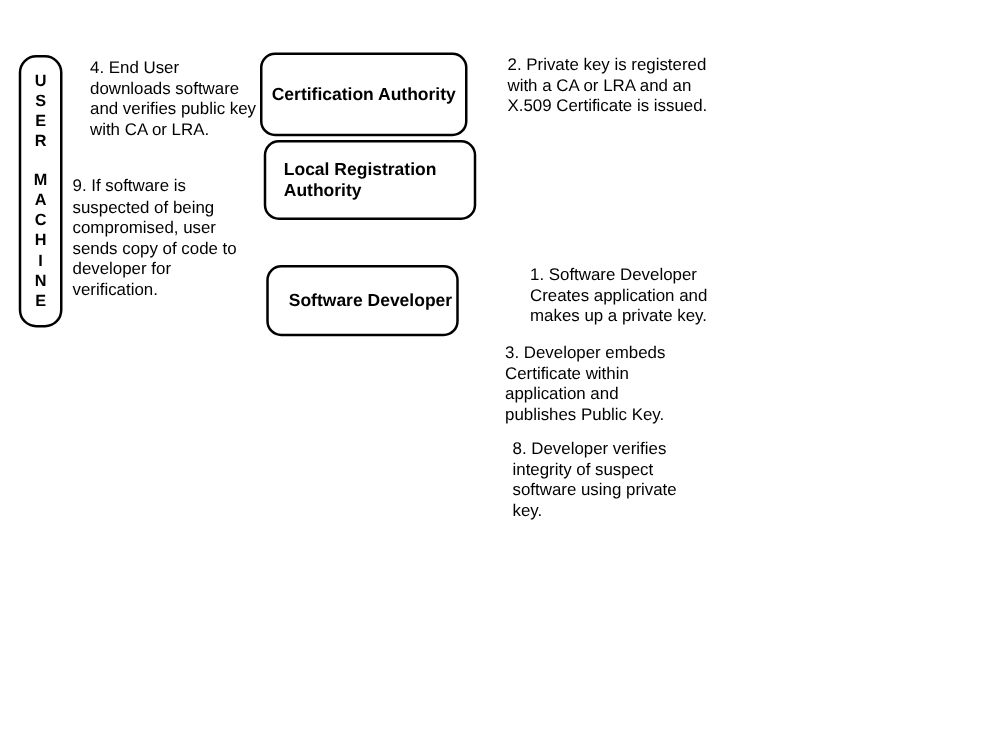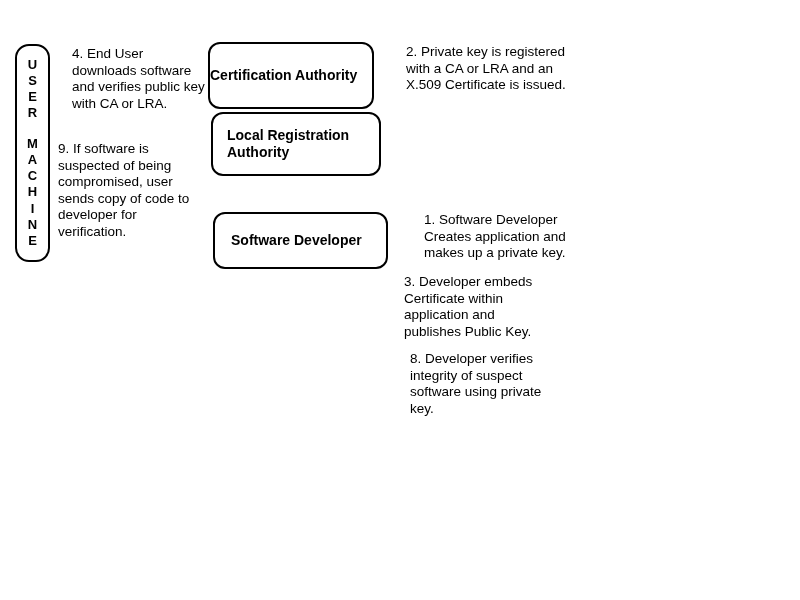--- a/index.html
+++ b/index.html
@@ -55,40 +55,40 @@
   .vgap { height: 14px; }
 
   
   #ca-box {
     left: 208px;
     top: 42px;
     width: 166px;
     height: 67px;
     display: flex;
     align-items: center;
-    justify-content: flex-start;
+    justify-content: center;
   }
   #ca-box .node-label { text-align: center; }
 
   #lra-box {
     left: 211px;
     top: 112px;
     width: 170px;
     height: 64px;
     display: flex;
     align-items: center;
     justify-content: flex-start;
     padding-left: 14px;
   }
   #lra-box .node-label { text-align: left; }
 
   #dev-box {
     left: 213px;
     top: 212px;
-    width: 175px;
+    width: 154px;
     height: 57px;
     display: flex;
     align-items: center;
     justify-content: flex-start;
     padding-left: 16px;
   }
   #dev-box .node-label { text-align: left; }
 
   
   .note {

